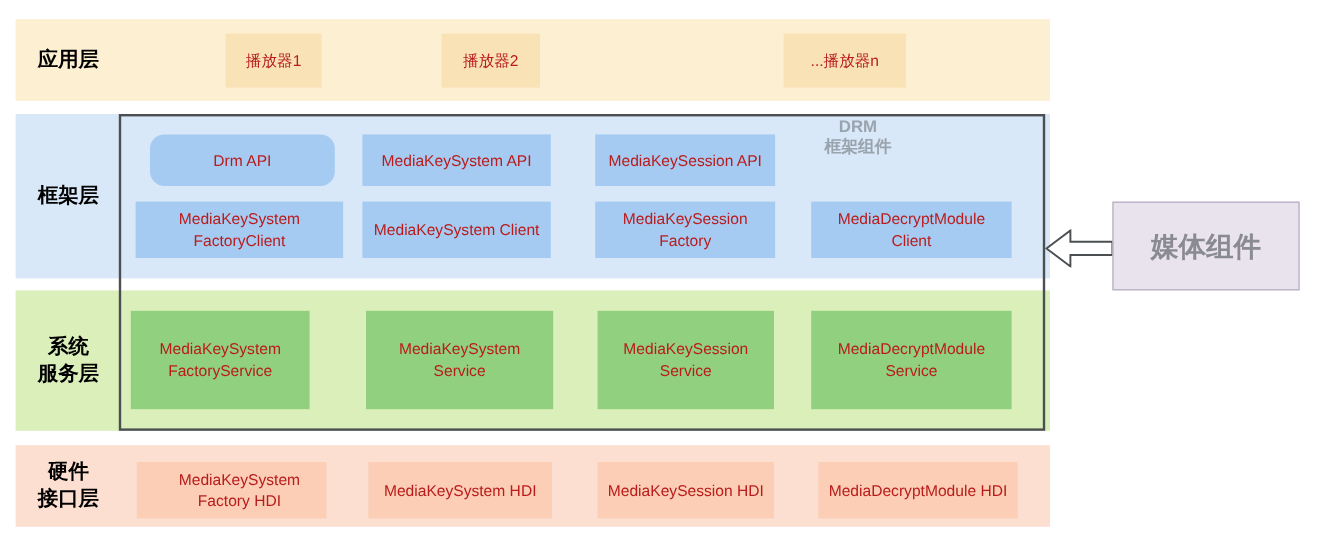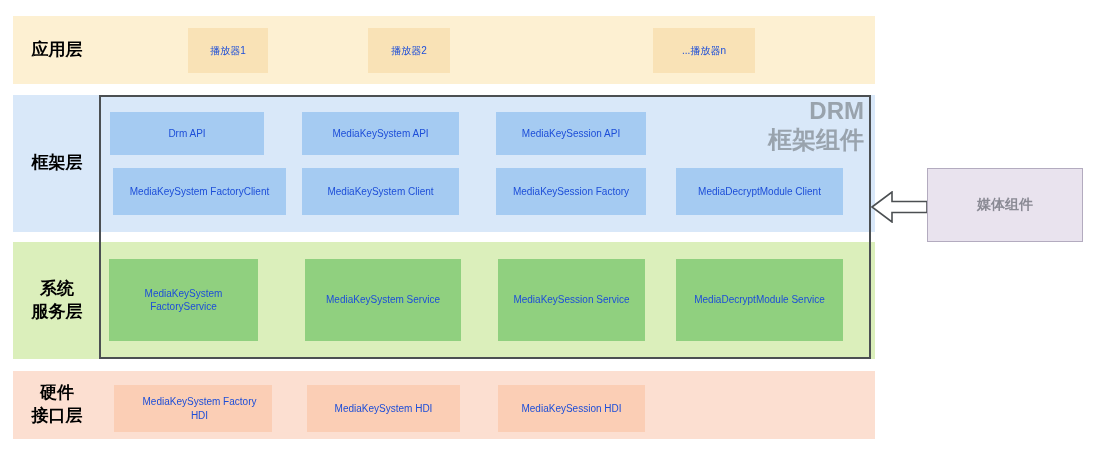--- a/index.html
+++ b/index.html
@@ -41,22 +41,22 @@
     white-space: pre-line;
     line-height: 1.35;
   }
 
   .node {
     position: absolute;
     display: flex;
     align-items: center;
     justify-content: center;
     text-align: center;
-    font-size: 10px;
-    color: #1d4ed8;
+    font-size: 13px;
+    color: #b91c1c;
     line-height: 1.35;
     padding: 2px 6px;
     box-sizing: border-box;
   }
   .node-app    { background: #f9e2b6; }
   .node-blue   { background: #a5cbf2; }
   .node-green  { background: #90d07f; }
   .node-salmon { background: #fbceb5; }
 
   .drm-border {
@@ -67,41 +67,41 @@
     height: 264px;
     border: 2px solid #4b4f52;
     box-sizing: border-box;
     pointer-events: none;
   }
   .drm-label {
     position: absolute;
     top: 97px;
     left: 566px;
     width: 298px;
-    text-align: right;
-    font-size: 24px;
+    text-align: center;
+    font-size: 14px;
     font-weight: bold;
     color: #99a3ad;
     white-space: pre-line;
     line-height: 1.2;
   }
 
   .media-box {
     position: absolute;
     left: 927px;
     top: 168px;
     width: 156px;
     height: 74px;
     background: #e9e3ee;
     border: 1px solid #b3abbf;
     box-sizing: border-box;
     display: flex;
     align-items: center;
     justify-content: center;
-    font-size: 14px;
+    font-size: 23px;
     font-weight: bold;
     color: #8a8a94;
   }
 
   .arrow-left {
     position: absolute;
     left: 871px;
     top: 191px;
     width: 57px;
     height: 32px;
@@ -128,37 +128,38 @@
   </div>
 
   <div class="drm-border"></div>
   <div class="drm-label">DRM
 框架组件</div>
 
   <div class="node node-app" style="left:188px; top:28px; width:80px;  height:45px;">播放器1</div>
   <div class="node node-app" style="left:368px; top:28px; width:82px;  height:45px;">播放器2</div>
   <div class="node node-app" style="left:653px; top:28px; width:102px; height:45px;">...播放器n</div>
 
-  <div class="node node-blue" style="left:110px; top:112px; width:154px; height:43px;">Drm API</div>
+  <div class="node node-blue" style="left:125px; top:112px; width:154px; height:43px;border-radius:12px;">Drm API</div>
   <div class="node node-blue" style="left:302px; top:112px; width:157px; height:43px;">MediaKeySystem API</div>
   <div class="node node-blue" style="left:496px; top:112px; width:150px; height:43px;">MediaKeySession API</div>
 
   <div class="node node-blue" style="left:113px; top:168px; width:173px; height:47px;">MediaKeySystem FactoryClient</div>
   <div class="node node-blue" style="left:302px; top:168px; width:157px; height:47px;">MediaKeySystem Client</div>
   <div class="node node-blue" style="left:496px; top:168px; width:150px; height:47px;">MediaKeySession Factory</div>
   <div class="node node-blue" style="left:676px; top:168px; width:167px; height:47px;">MediaDecryptModule Client</div>
 
   <div class="node node-green" style="left:109px; top:259px; width:149px; height:82px;">MediaKeySystem FactoryService</div>
   <div class="node node-green" style="left:305px; top:259px; width:156px; height:82px;">MediaKeySystem Service</div>
   <div class="node node-green" style="left:498px; top:259px; width:147px; height:82px;">MediaKeySession Service</div>
   <div class="node node-green" style="left:676px; top:259px; width:167px; height:82px;">MediaDecryptModule Service</div>
 
   <div class="node node-salmon" style="left:114px; top:385px; width:158px; height:47px;padding-left:19px;">MediaKeySystem Factory HDI</div>
   <div class="node node-salmon" style="left:307px; top:385px; width:153px; height:47px;">MediaKeySystem HDI</div>
   <div class="node node-salmon" style="left:498px; top:385px; width:147px; height:47px;">MediaKeySession HDI</div>
+  <div class="node node-salmon" style="left:682px; top:385px; width:166px; height:47px;">MediaDecryptModule HDI</div>
 
   <svg class="arrow-left" viewBox="0 0 57 32">
     <polygon points="1,16 21,1 21,10.5 56,10.5 56,21.5 21,21.5 21,31" fill="#ffffff" stroke="#4b4f52" stroke-width="1.6" stroke-linejoin="miter"></polygon>
   </svg>
   <div class="media-box">
     <span>媒体组件</span>
   </div>
 
 </div>
 

